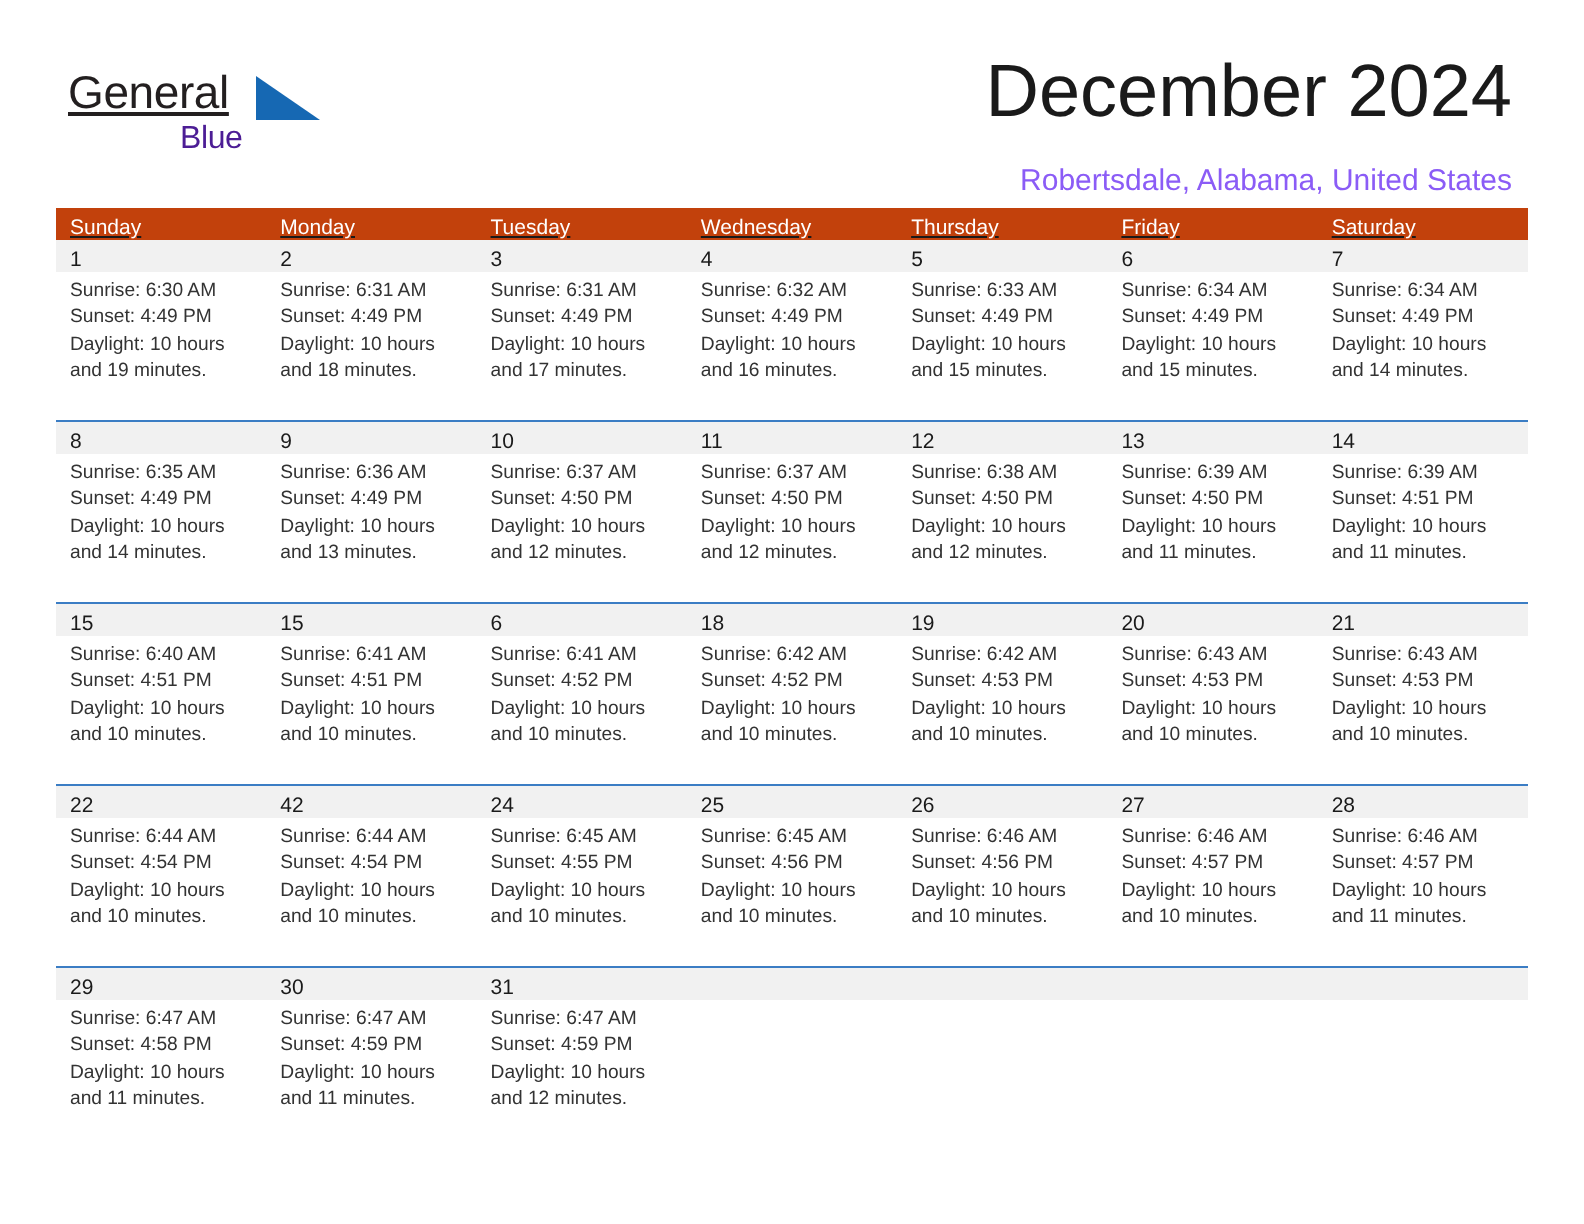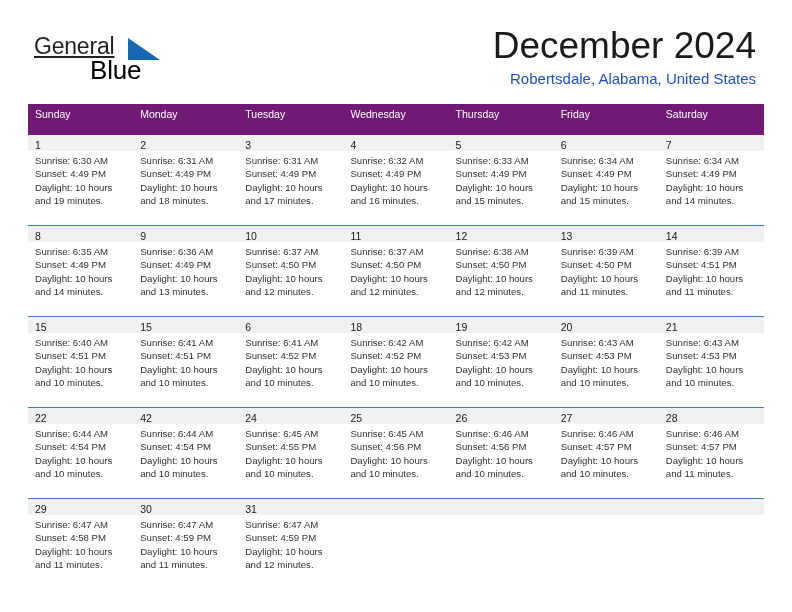--- a/index.html
+++ b/index.html
@@ -47,58 +47,59 @@
     left: 94px;
     top: 5px;
     width: 0; height: 0;
     border-left: 32px solid #1668b3;
     border-top: 22px solid transparent;
   }
   .logo-blue {
     position: absolute;
     left: 56px;
     top: 24px;
-    font-size: 26px;
+    font-size: 16px;
     letter-spacing: -0.2px;
-    color: #000000;
+    color: #4c1d95;
     line-height: 26px;
   }
   .title-block {
     position: absolute;
     right: 36px;
     top: 28px;
     text-align: right;
   }
   .cal-title {
     font-size: 37px;
     font-weight: normal;
     color: #1a1a1a;
     line-height: 36px;
     white-space: nowrap;
   }
   .cal-subtitle {
-    margin-top: 6px;
+    margin-top: 18px;
     font-size: 15px;
-    color: #1d4ed8;
+    color: #8b5cf6;
     line-height: 18px;
     white-space: nowrap;
   }
 
   
   .calendar {
     position: absolute;
     left: 28px;
     top: 104px;
     width: 736px;
   }
   .dow-row {
     display: flex;
     width: 736px;
-    height: 31px;
-    background: #701a75;
+    height: 16px;
+    background: #c2410c;
+    text-decoration: underline;
   }
   .dow-cell {
     flex: 1 1 0;
     color: #ffffff;
     font-size: 10.5px;
     line-height: 20px;
     padding-left: 7px;
     white-space: nowrap;
     overflow: hidden;
   }

